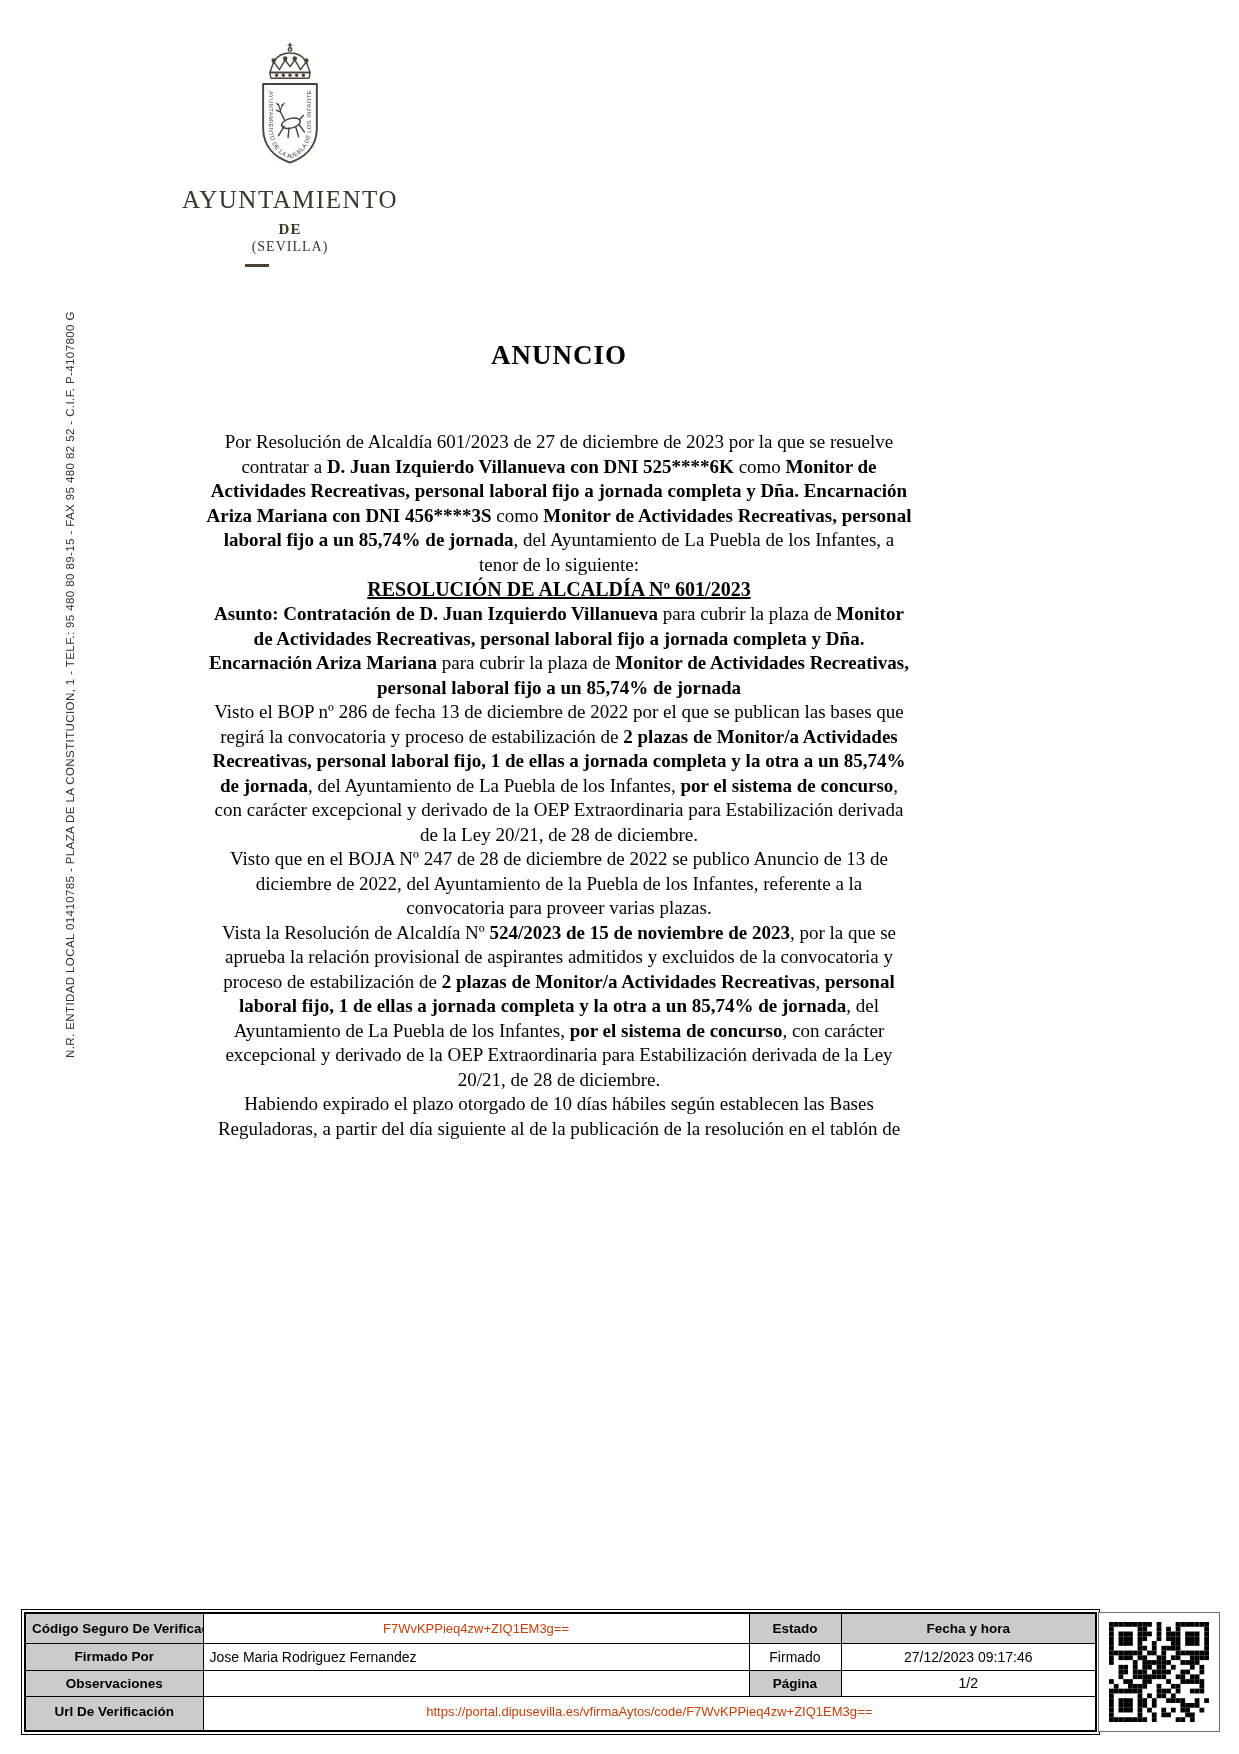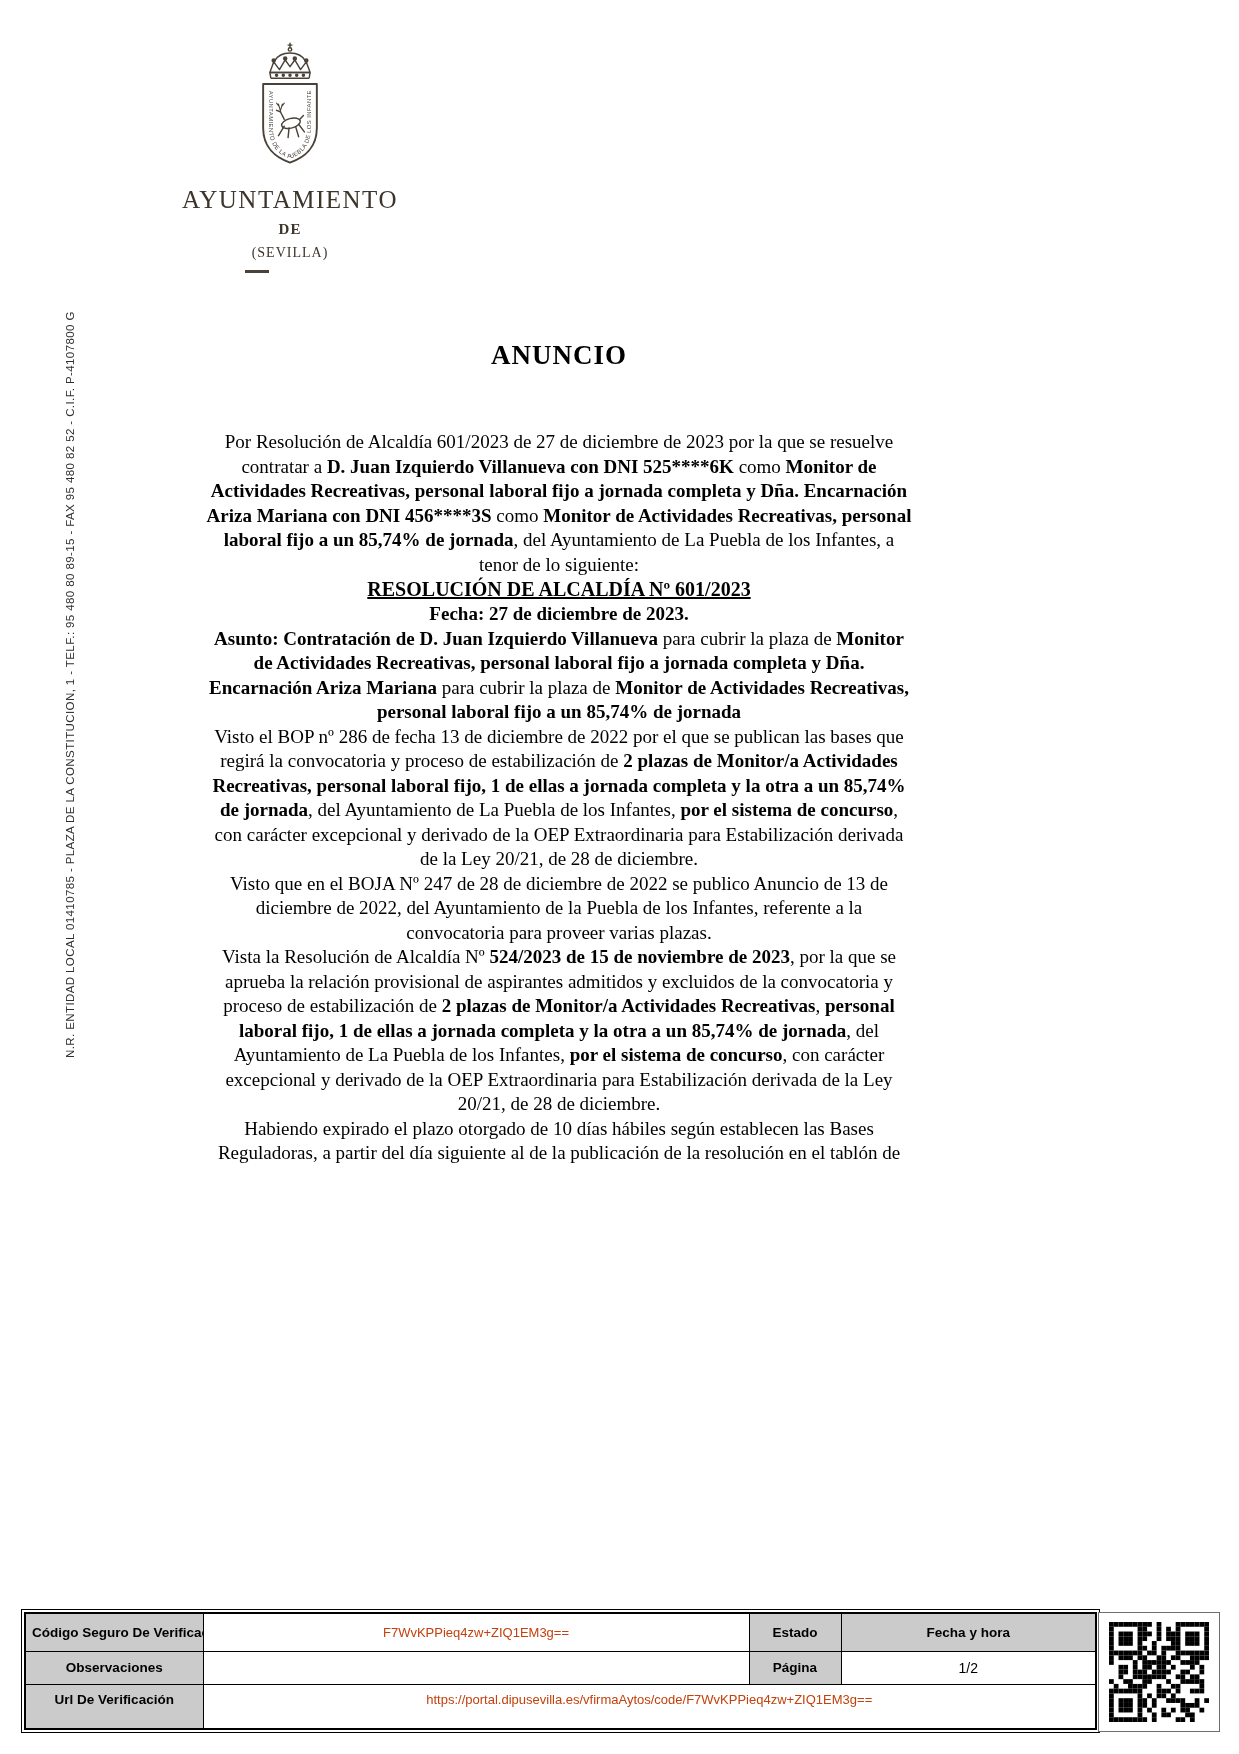--- a/index.html
+++ b/index.html
@@ -14,21 +14,21 @@
   }
   
   .header{
     position:absolute;left:140px;top:36px;width:300px;
     text-align:center;color:#3c352b;
   }
   .crest{display:block;margin:0 auto 10px auto;}
   .org1{font-size:25px;letter-spacing:1.5px;}
   .org2{font-size:15px;letter-spacing:1px;margin-top:7px;font-weight:600;}
   .org3{font-size:26px;letter-spacing:0.5px;margin-top:6px;}
-  .org4{font-size:14px;letter-spacing:1px;margin-top:7px;}
+  .org4{font-size:14px;letter-spacing:1px;margin-top:1px;}
   .header-dash{width:24px;height:3px;background:#4a4238;margin:9px auto 0 auto;transform:translateX(-33px);}
   
   .side-text{
     position:absolute;left:64px;top:368px;height:690px;
     writing-mode:vertical-rl;transform:rotate(180deg);
     font-family:"Liberation Sans","DejaVu Sans",sans-serif;
     font-size:11.5px;letter-spacing:0.4px;color:#2e2e2e;
     white-space:nowrap;
   }
   
@@ -126,41 +126,46 @@
     <div class="header-dash"></div>
   </div>
 
   <div class="side-text">N.R. ENTIDAD LOCAL 01410785 - PLAZA DE LA CONSTITUCION, 1 - TELF.: 95 480 80 89-15 - FAX 95 480 82 52 - C.I.F. P-4107800 G</div>
 
   <div class="doc-title">ANUNCIO</div>
 
   <div class="body-col">
     <p class="p-intro"><span>Por Resolución de Alcaldía 601/2023 de 27 de diciembre de 2023 por la que se resuelve contratar a </span><span class="seg-b">D. Juan Izquierdo Villanueva con DNI 525****6K</span><span> como </span><span class="seg-b">Monitor de Actividades Recreativas, personal laboral fijo a jornada completa y Dña. Encarnación Ariza Mariana con DNI 456****3S</span><span> como </span><span class="seg-b">Monitor de Actividades Recreativas, personal laboral fijo a un 85,74% de jornada</span><span>, del Ayuntamiento de La Puebla de los Infantes, a tenor de lo siguiente:</span></p>
     <p class="res-heading">RESOLUCIÓN DE ALCALDÍA Nº 601/2023</p>
-    <p class="p-fecha"><span class="seg-b">Fecha: 27 de diciembre de 2023.</span></p>
     <p class="p-asunto"><span class="seg-b">Asunto: Contratación de D. Juan Izquierdo Villanueva</span><span> para cubrir la plaza de </span><span class="seg-b">Monitor de Actividades Recreativas, personal laboral fijo a jornada completa y Dña. Encarnación Ariza Mariana</span><span> para cubrir la plaza de </span><span class="seg-b">Monitor de Actividades Recreativas, personal laboral fijo a un 85,74% de jornada</span></p>
     <p class="p-bop"><span>Visto el BOP nº 286 de fecha 13 de diciembre de 2022 por el que se publican las bases que regirá la convocatoria y proceso de estabilización de </span><span class="seg-b">2 plazas de Monitor/a Actividades Recreativas, personal laboral fijo, 1 de ellas a jornada completa y la otra a un 85,74% de jornada</span><span>, del Ayuntamiento de La Puebla de los Infantes, </span><span class="seg-b">por el sistema de concurso</span><span>, con carácter excepcional y derivado de la OEP Extraordinaria para Estabilización derivada de la Ley 20/21, de 28 de diciembre.</span></p>
     <p class="p-boja"><span>Visto que en el BOJA Nº 247 de 28 de diciembre de 2022 se publico Anuncio de 13 de diciembre de 2022, del Ayuntamiento de la Puebla de los Infantes, referente a la convocatoria para proveer varias plazas.</span></p>
     <p class="p-vista"><span>Vista la Resolución de Alcaldía Nº </span><span class="seg-b">524/2023 de 15 de noviembre de 2023</span><span>, por la que se aprueba la relación provisional de aspirantes admitidos y excluidos de la convocatoria y proceso de estabilización de </span><span class="seg-b">2 plazas de Monitor/a Actividades Recreativas</span><span>, </span><span class="seg-b">personal laboral fijo, 1 de ellas a jornada completa y la otra a un 85,74% de jornada</span><span>, del Ayuntamiento de La Puebla de los Infantes, </span><span class="seg-b">por el sistema de concurso</span><span>, con carácter excepcional y derivado de la OEP Extraordinaria para Estabilización derivada de la Ley 20/21, de 28 de diciembre.</span></p>
     <p class="p-habiendo"><span>Habiendo expirado el plazo otorgado de 10 días hábiles según establecen las Bases Reguladoras, a partir del día siguiente al de la publicación de la resolución en el tablón de</span></p>
   </div>
 
   <table class="footer-table">
     <colgroup>
         <col style="width:178px">
         <col style="width:546px">
         <col style="width:92px">
         <col style="width:255px">
       </colgroup>
     <tbody>
         <tr class="row1">
       <td class="lbl">Código Seguro De Verificación</td>
       <td class="mono cell-center">F7WvKPPieq4zw+ZIQ1EM3g==</td>
       <td class="lbl">Estado</td>
       <td class="lbl">Fecha y hora</td>
+    </tr>
+    <tr class="row2">
+      <td class="lbl">Firmado Por</td>
+      <td class="cell-left">Jose Maria Rodriguez Fernandez</td>
+      <td class="cell-center">Firmado</td>
+      <td class="cell-center">27/12/2023 09:17:46</td>
     </tr>
     <tr class="row3">
       <td class="lbl">Observaciones</td>
       <td class="cell-left"></td>
       <td class="lbl">Página</td>
       <td class="cell-center">1/2</td>
     </tr>
     <tr class="row4">
       <td class="lbl url-lbl">Url De Verificación</td>
       <td class="mono cell-center url-cell" colspan="3">https://portal.dipusevilla.es/vfirmaAytos/code/F7WvKPPieq4zw+ZIQ1EM3g==</td>

